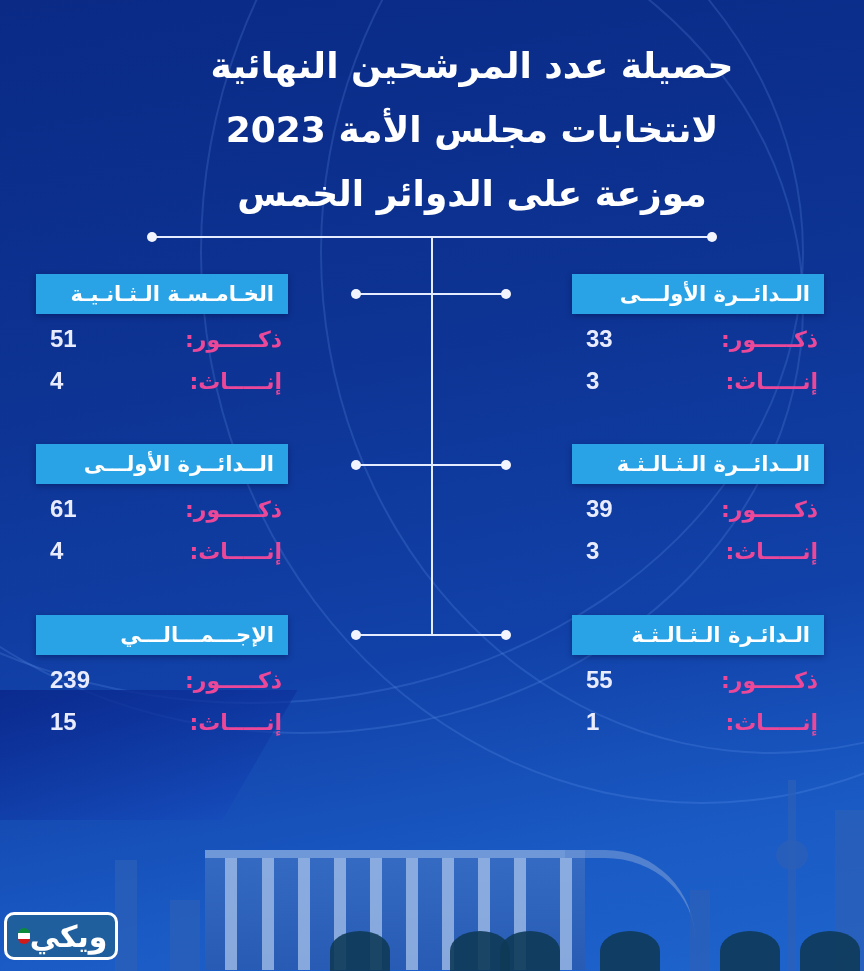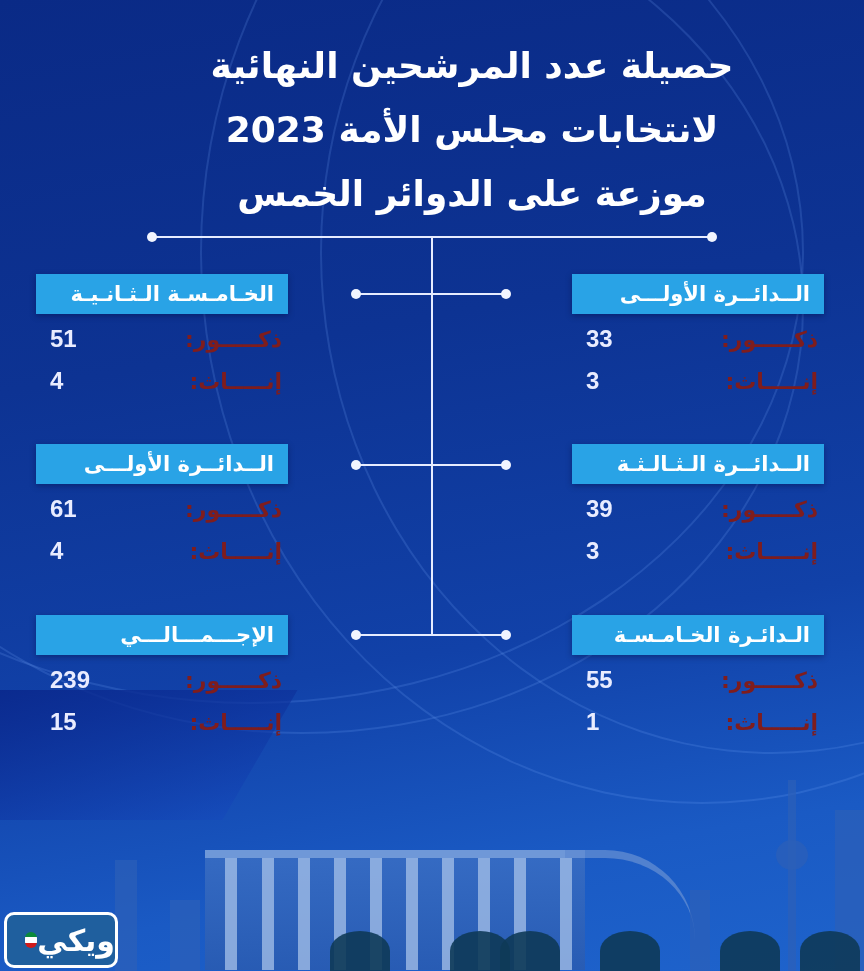--- a/index.html
+++ b/index.html
@@ -34,21 +34,21 @@
     height: 40px; background: #29a3e6; color: #fff;
     font-weight: bold; font-size: 21px; line-height: 40px;
     padding: 0 14px; text-align: right; white-space: nowrap;
     box-shadow: 0 2px 6px rgba(0,0,40,0.35);
   }
   .row {
     display: flex; justify-content: space-between; align-items: center;
     height: 42px; padding: 0 6px 0 14px;
     font-weight: bold; font-size: 22px;
   }
-  .row .key { color: #7f1d1d; letter-spacing: 2px; }
+  .row .key { color: #ec4899; letter-spacing: 2px; }
   .row .val { color: #e9ecff; font-family: "Liberation Sans", sans-serif; font-size: 24px; direction: ltr; }
   .skyline { position: absolute; left: 0; top: 780px; width: 864px; height: 191px; overflow: hidden; }
   .building {
     position: absolute; left: 205px; top: 70px; width: 380px; height: 120px;
     background: linear-gradient(180deg, #3b6fc4, #2a5bb0);
     opacity: 0.85;
   }
   .roof {
     position: absolute; left: 205px; top: 70px; width: 380px; height: 8px;
     background: #6f98d8;
@@ -58,23 +58,23 @@
     border-top: 8px solid #5f8bd2; border-right: 0; border-radius: 0 90px 0 0;
     opacity: 0.8;
   }
   .pillar {
     position: absolute; top: 78px; width: 12px; height: 112px;
     background: #9fbbe6; opacity: 0.8;
   }
   .tower { position: absolute; background: #2c5fb8; opacity: 0.7; }
   .palm { position: absolute; bottom: 0; width: 60px; height: 40px; border-radius: 50% 50% 0 0; background: #0e3a58; opacity: 0.9; }
   .logo {
-    position: absolute; left: 4px; top: 912px; width: 114px; height: 56px;
+    position: absolute; left: 4px; top: 912px; width: 114px; height: 48px;
     border: 3px solid #ffffff; border-radius: 10px; background: #1f5f9e;
-    display: flex; align-items: center; 
+    display: flex; align-items: center; justify-content: center;
     font-weight: bold; font-size: 30px; color: #fff; direction: rtl;
     box-sizing: border-box;
   }
   .flag {
     display: inline-block; width: 12px; height: 16px; margin-left: 3px;
     background: linear-gradient(180deg, #0b8a3b 0 33%, #ffffff 33% 66%, #d11a1a 66% 100%);
     border-radius: 6px 6px 6px 6px;
   }
 </style>
 </head>
@@ -151,21 +151,21 @@
     <span class="key">ذكـــــور:</span>
     <span class="val">61</span>
   </div>
   <div class="row">
     <span class="key">إنـــــاث:</span>
     <span class="val">4</span>
   </div>
 </div>
 
 <div class="card" style="left:572px;top:615px;">
-  <div class="card-label">الـدائـرة  الخـامـسـة</div>
+  <div class="card-label">الـدائـرة  الـثـالـثـة</div>
   <div class="row" style="margin-top:4px;">
     <span class="key">ذكـــــور:</span>
     <span class="val">55</span>
   </div>
   <div class="row">
     <span class="key">إنـــــاث:</span>
     <span class="val">1</span>
   </div>
 </div>
 

